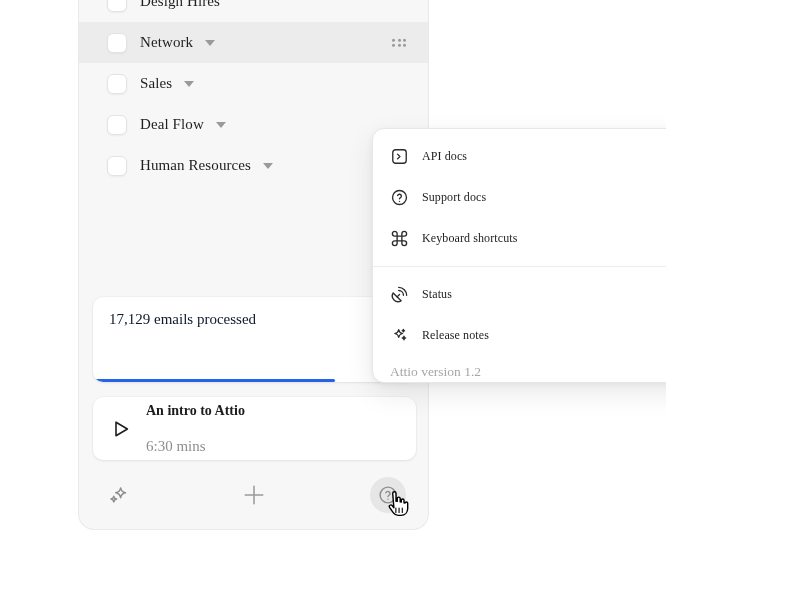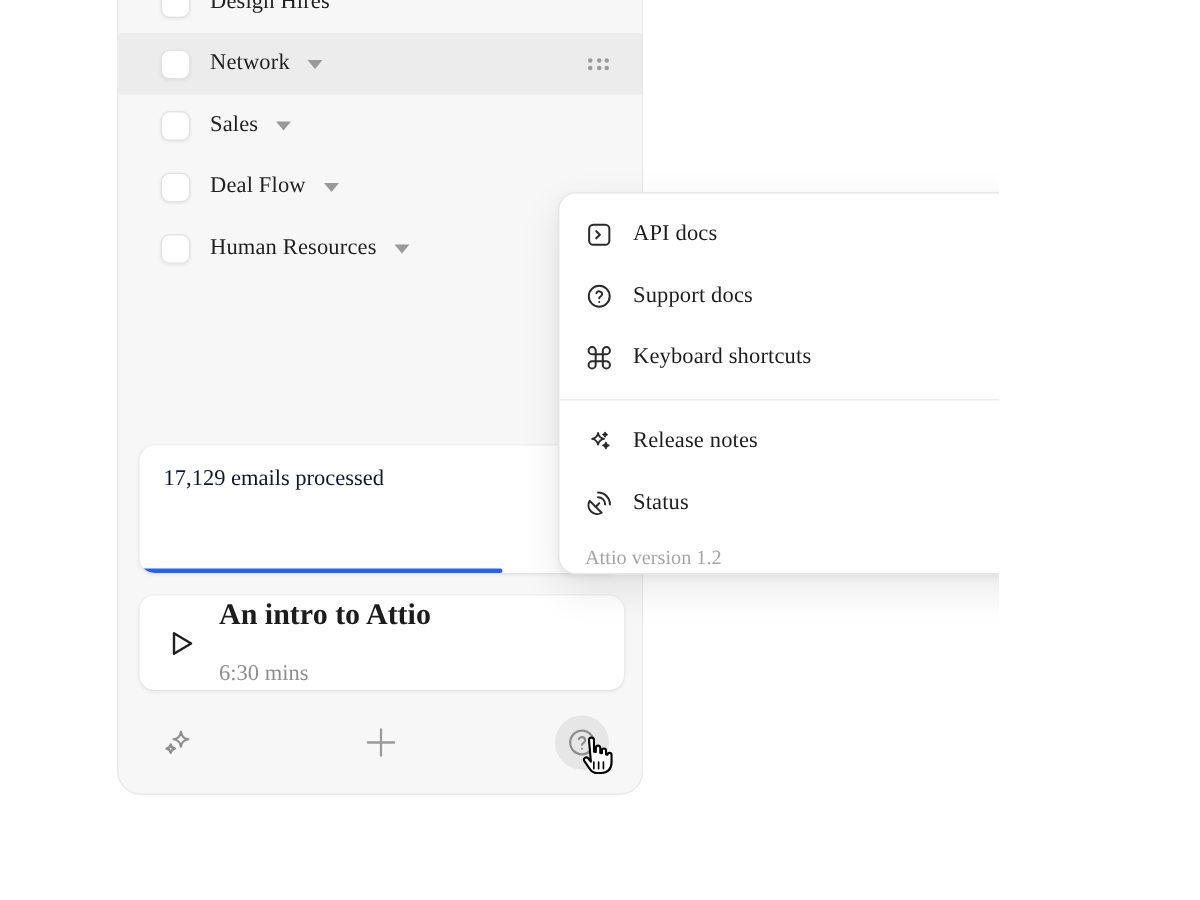--- a/index.html
+++ b/index.html
@@ -41,21 +41,21 @@
     position:absolute;left:14px;width:323px;background:#fff;border-radius:10px;
     box-shadow:0 1px 3px rgba(0,0,0,.07),0 0 0 1px rgba(0,0,0,.02);box-sizing:border-box;
   }
   .sync-card{top:297px;height:85px;padding:14px 16px;overflow:hidden;}
   .sync-title{font-size:15px;color:#2f2f2f;margin-bottom:9px;}
   .sync-sub{font-size:15px;color:#0f172a;}
   .progress-track{position:absolute;left:0;bottom:0;height:3px;width:100%;}
   .progress-fill{height:3px;background:#2563eb;border-radius:0 2px 2px 0;}
   .intro-card{top:397px;height:63px;display:flex;align-items:center;padding:0 16px;cursor:pointer;}
   .intro-text{margin-left:13px;}
-  .intro-title{font-size:20px;font-weight:700;color:#1c1c1c;margin-bottom:19px;}
+  .intro-title{font-size:14px;font-weight:700;color:#1c1c1c;margin-bottom:19px;}
   .intro-duration{font-size:15px;color:#8e8e8e;}
   
   .sidebar-footer{
     position:absolute;left:0;right:0;bottom:0;height:68px;
     display:flex;align-items:center;justify-content:space-between;padding:0 22px;box-sizing:border-box;
   }
   .footer-btn{width:36px;height:36px;display:flex;align-items:center;justify-content:center;border-radius:50%;cursor:pointer;}
   .footer-btn.hovered{background:#e6e6e6;}
   
   .menu{
@@ -63,21 +63,21 @@
     border:1px solid #e7e7e7;border-radius:12px;
     box-shadow:0 10px 28px rgba(0,0,0,.09),0 2px 6px rgba(0,0,0,.05);
     box-sizing:border-box;z-index:10;
   }
   .menu-section{padding:7px 0;}
   .menu-section + .menu-section{border-top:1px solid #ececec;}
   .menu-item{
     height:41px;display:flex;align-items:center;padding:0 16px;cursor:pointer;
   }
   .mi-icon{width:20px;height:20px;display:flex;align-items:center;justify-content:center;flex:0 0 auto;}
-  .mi-label{margin-left:13px;font-size:15px;color:#1d1d1f;letter-spacing:.1px;}
+  .mi-label{margin-left:13px;font-size:12px;color:#1d1d1f;letter-spacing:.1px;}
   .menu-version{padding:8px 16px 2px 17px;font-size:13.5px;color:#a6a6a6;}
   .menu-section:last-child{padding-bottom:0;}
   
   .cursor{position:absolute;left:381px;top:489px;z-index:20;pointer-events:none;}
   svg{display:block;}
 </style>
 </head>
 <body>
 
 <div class="stage">
@@ -189,38 +189,38 @@
             </svg>
         </span>
         <span class="mi-label">Keyboard shortcuts</span>
       </div>
     </div>
 
 
     <div class="menu-section">
       <div class="menu-item">
         <span class="mi-icon">
+          <svg width="19" height="19" viewBox="0 0 24 24" fill="none" stroke="#2b2b2b" stroke-width="1.7" stroke-linecap="round" stroke-linejoin="round">
+              <path d="M4 10a7.3 7.3 0 0 0 10 10Z"></path>
+              <path d="m9 15 3-3"></path>
+              <path d="M17 13a6 6 0 0 0-6-6"></path>
+              <path d="M21 13A10 10 0 0 0 11 3"></path>
+            </svg>
+        </span>
+        <span class="mi-label">Status</span>
+      </div>
+      <div class="menu-item">
+        <span class="mi-icon">
           <svg width="19" height="19" viewBox="0 0 24 24" fill="none" stroke="#2b2b2b" stroke-width="1.5" stroke-linejoin="round">
             <path d="M11 4.5c.55 3.2 1.8 4.45 5 5-3.2.55-4.45 1.8-5 5-.55-3.2-1.8-4.45-5-5 3.2-.55 4.45-1.8 5-5Z"></path>
             <path d="M17.6 12.8c.25 1.5.85 2.1 2.35 2.35-1.5.25-2.1.85-2.35 2.35-.25-1.5-.85-2.1-2.35-2.35 1.5-.25 2.1-.85 2.35-2.35Z" fill="#2b2b2b"></path>
             <path d="M16.9 4.3c.18 1.05.6 1.47 1.65 1.65-1.05.18-1.47.6-1.65 1.65-.18-1.05-.6-1.47-1.65-1.65 1.05-.18 1.47-.6 1.65-1.65Z" fill="#2b2b2b"></path>
           </svg>
         </span>
         <span class="mi-label">Release notes</span>
-      </div>
-      <div class="menu-item">
-        <span class="mi-icon">
-          <svg width="19" height="19" viewBox="0 0 24 24" fill="none" stroke="#2b2b2b" stroke-width="1.7" stroke-linecap="round" stroke-linejoin="round">
-              <path d="M4 10a7.3 7.3 0 0 0 10 10Z"></path>
-              <path d="m9 15 3-3"></path>
-              <path d="M17 13a6 6 0 0 0-6-6"></path>
-              <path d="M21 13A10 10 0 0 0 11 3"></path>
-            </svg>
-        </span>
-        <span class="mi-label">Status</span>
       </div>
       <div class="menu-version">Attio version 1.2</div>
     </div>
   </div>
 
   <div class="cursor">
     <svg width="30" height="32" viewBox="0 0 24 26">
       <path d="M9.3 3.6a1.35 1.35 0 0 1 2.7 0v6.3l1 .1V7.8a1.2 1.2 0 0 1 2.4 0v2.7l.9.15V9.2a1.1 1.1 0 0 1 2.2 0v2.1l.8.2c.05-.55.5-1 1.1-1 .6 0 1.1.5 1.1 1.1v4.2c0 3.2-2.1 5.6-5.5 5.6h-2.2c-1.7 0-3-.7-3.9-2l-3.1-4.4c-.4-.6-.3-1.4.3-1.8.55-.4 1.3-.3 1.75.2l1.45 1.8Z" fill="#ffffff" stroke="#000000" stroke-width="1.15" stroke-linejoin="round"></path>
       <path d="M11.9 15.5v3.6M14.5 15.5v3.6M17.1 15.5v3.6" stroke="#000" stroke-width="0.9" stroke-linecap="round"></path>
     </svg>

